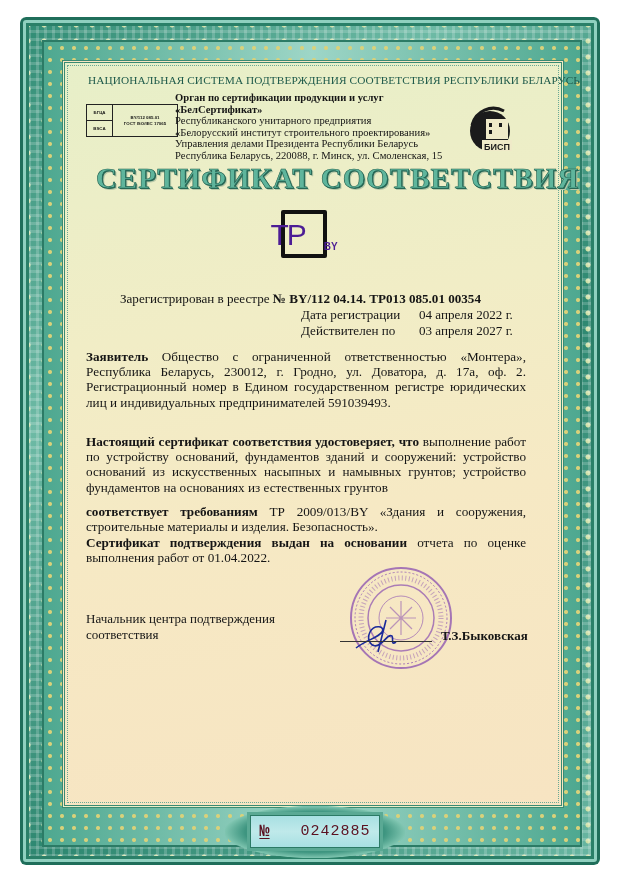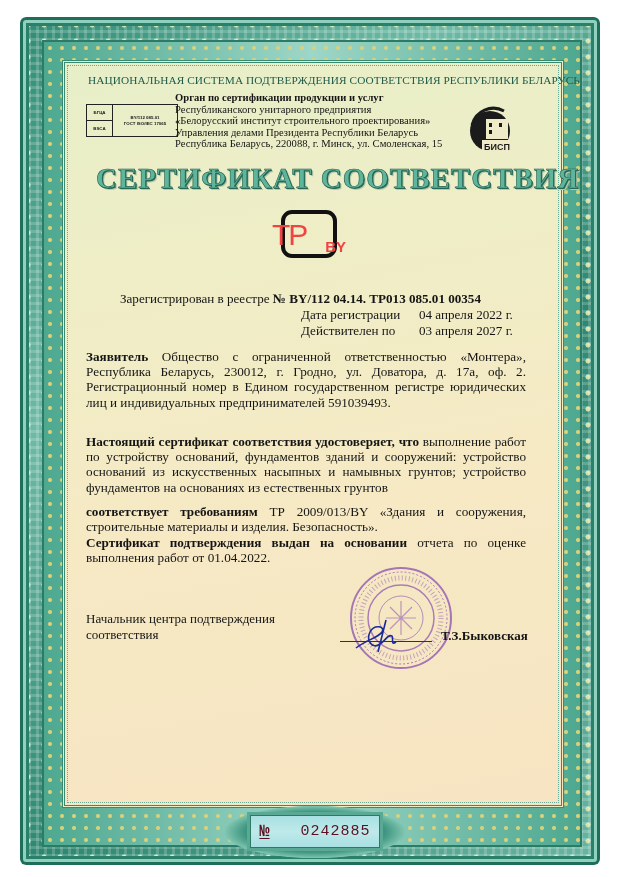--- a/index.html
+++ b/index.html
@@ -47,26 +47,26 @@
   .org { left: 175px; top: 92px; width: 275px; text-align: left; font-size: 10.6px; line-height: 11.6px; }
   .org .b { font-weight: bold; }
   .logo { left: 466px; top: 105px; width: 48px; height: 48px; }
   .title {
     left: 96px; top: 162px; width: 428px; text-align: center;
     font-size: 29px; font-weight: bold; letter-spacing: 1px; white-space: nowrap;
     color: #5fb59c; -webkit-text-stroke: 0.6px #1f5e4d;
     text-shadow: 1px 1px 0 #2b6b59, 2px 2px 0 #b9c9a8;
   }
   .trmark {
-    left: 281px; top: 210px; width: 56px; height: 48px; border: 4px solid #111; border-radius: 11px;
+    left: 281px; top: 210px; width: 46px; height: 48px; border: 4px solid #111; border-radius: 2px;
     box-sizing: border-box; display: flex; align-items: flex-end; justify-content: center;
-    font-family: "Liberation Sans", sans-serif; color: #ef4444;
+    font-family: "Liberation Sans", sans-serif; color: #4c1d95;
   }
   .trmark .tp { font-size: 30px; line-height: 38px; letter-spacing: -2px; }
-  .trmark .by { font-size: 15px; font-weight: bold; line-height: 14px; margin-left: 19px; }
+  .trmark .by { font-size: 10px; font-weight: bold; line-height: 14px; margin-left: 19px; }
   .reg { font-size: 13.1px; white-space: nowrap; }
   .reg b { font-weight: bold; }
   .para { left: 86px; width: 440px; font-size: 13.2px; line-height: 15.2px; text-align: justify; }
   .para b { font-weight: bold; }
   .sig-left { left: 86px; top: 611px; font-size: 13px; line-height: 15.5px; }
   .sig-line { left: 340px; top: 641px; width: 92px; height: 1px; background: #333; }
   .sig-name { left: 441px; top: 628px; font-size: 13px; font-weight: bold; }
   .stamp { left: 348px; top: 565px; width: 106px; height: 106px; }
   .serial {
     left: 250px; top: 815px; width: 130px; height: 33px; box-sizing: border-box;
@@ -96,20 +96,21 @@
   <div class="c1">БГЦА</div>
   <div class="c3">
     <span>BY/112 085.01</span>
     <span>ГОСТ ISO/IEC 17065</span>
   </div>
   <div class="c2">BSCA</div>
 </div>
 
 <div class="abs org">
   <div class="b">Орган по сертификации продукции и услуг</div>
+  <div class="b">«БелСертификат»</div>
   <div>Республиканского унитарного предприятия</div>
   <div>«Белорусский институт строительного проектирования»</div>
   <div>Управления делами Президента Республики Беларусь</div>
   <div>Республика Беларусь, 220088, г. Минск, ул. Смоленская, 15</div>
 </div>
 
 <svg class="abs logo" viewBox="0 0 48 48">
   <circle cx="24" cy="26" r="20" fill="#1b1b1b"></circle>
   <path d="M6 20 A22 22 0 0 1 38 6" stroke="#1b1b1b" stroke-width="3" fill="none"></path>
   <rect x="20" y="14" width="22" height="20" fill="#efeac8"></rect>

